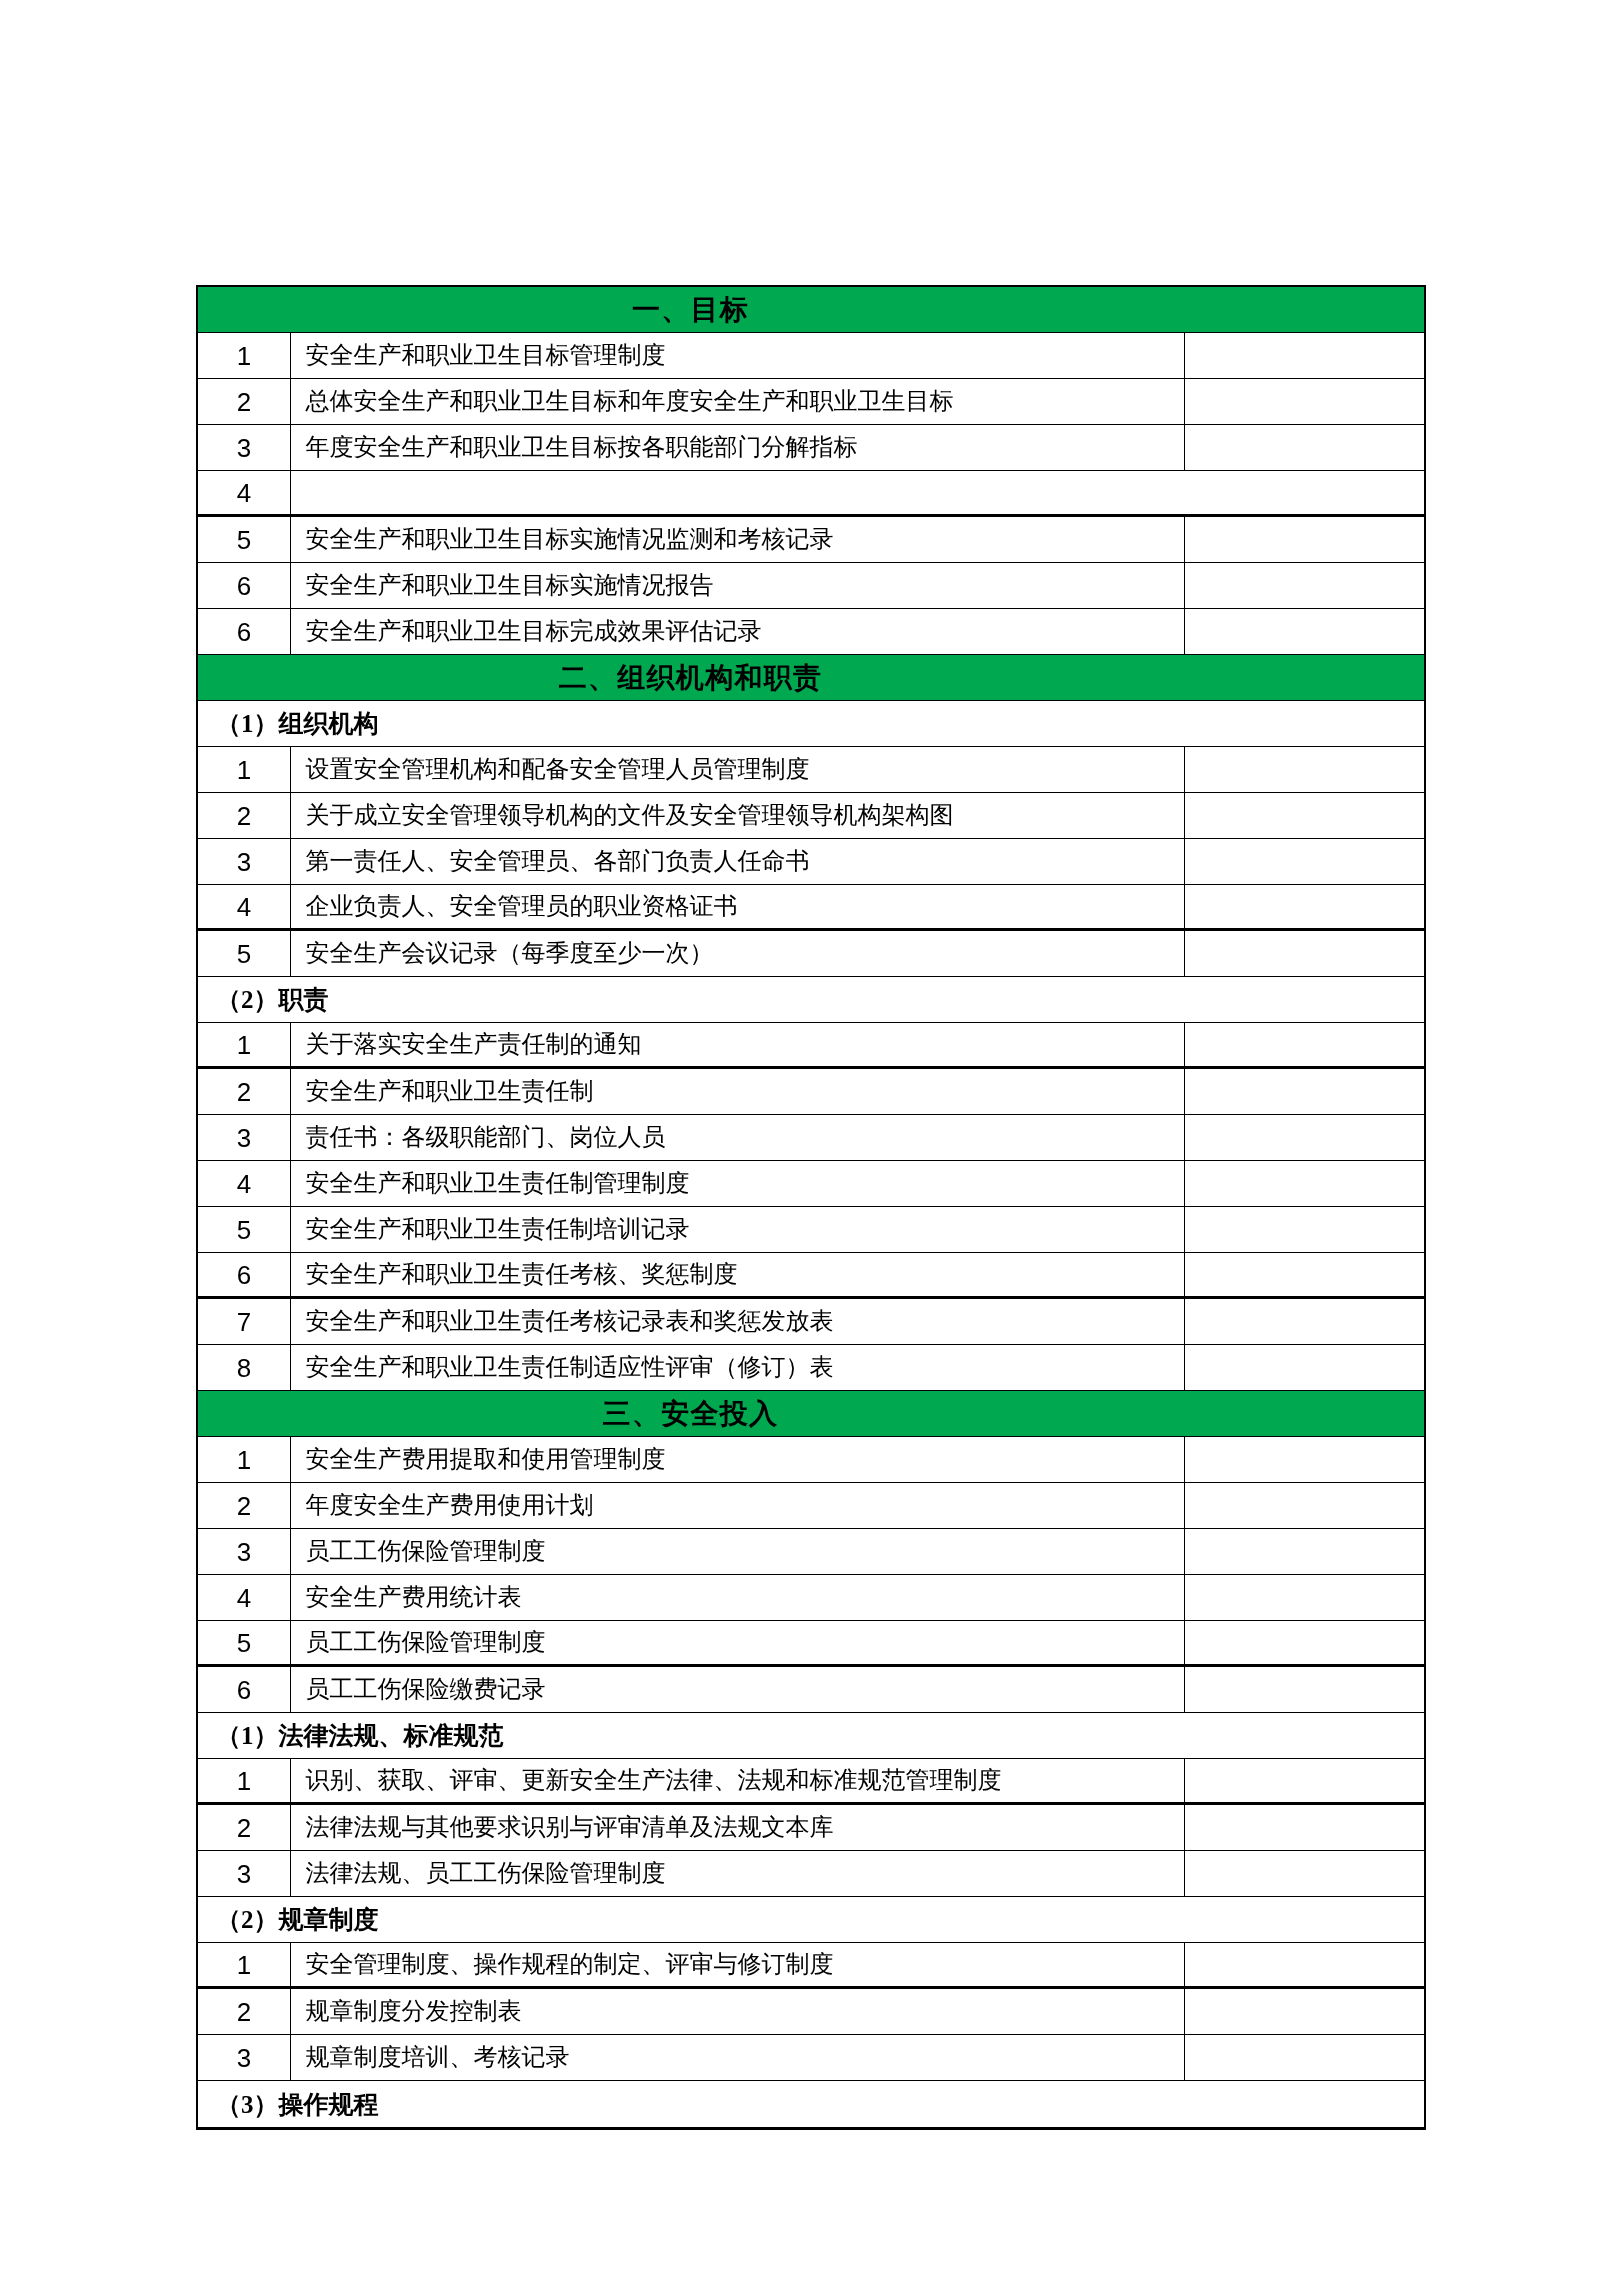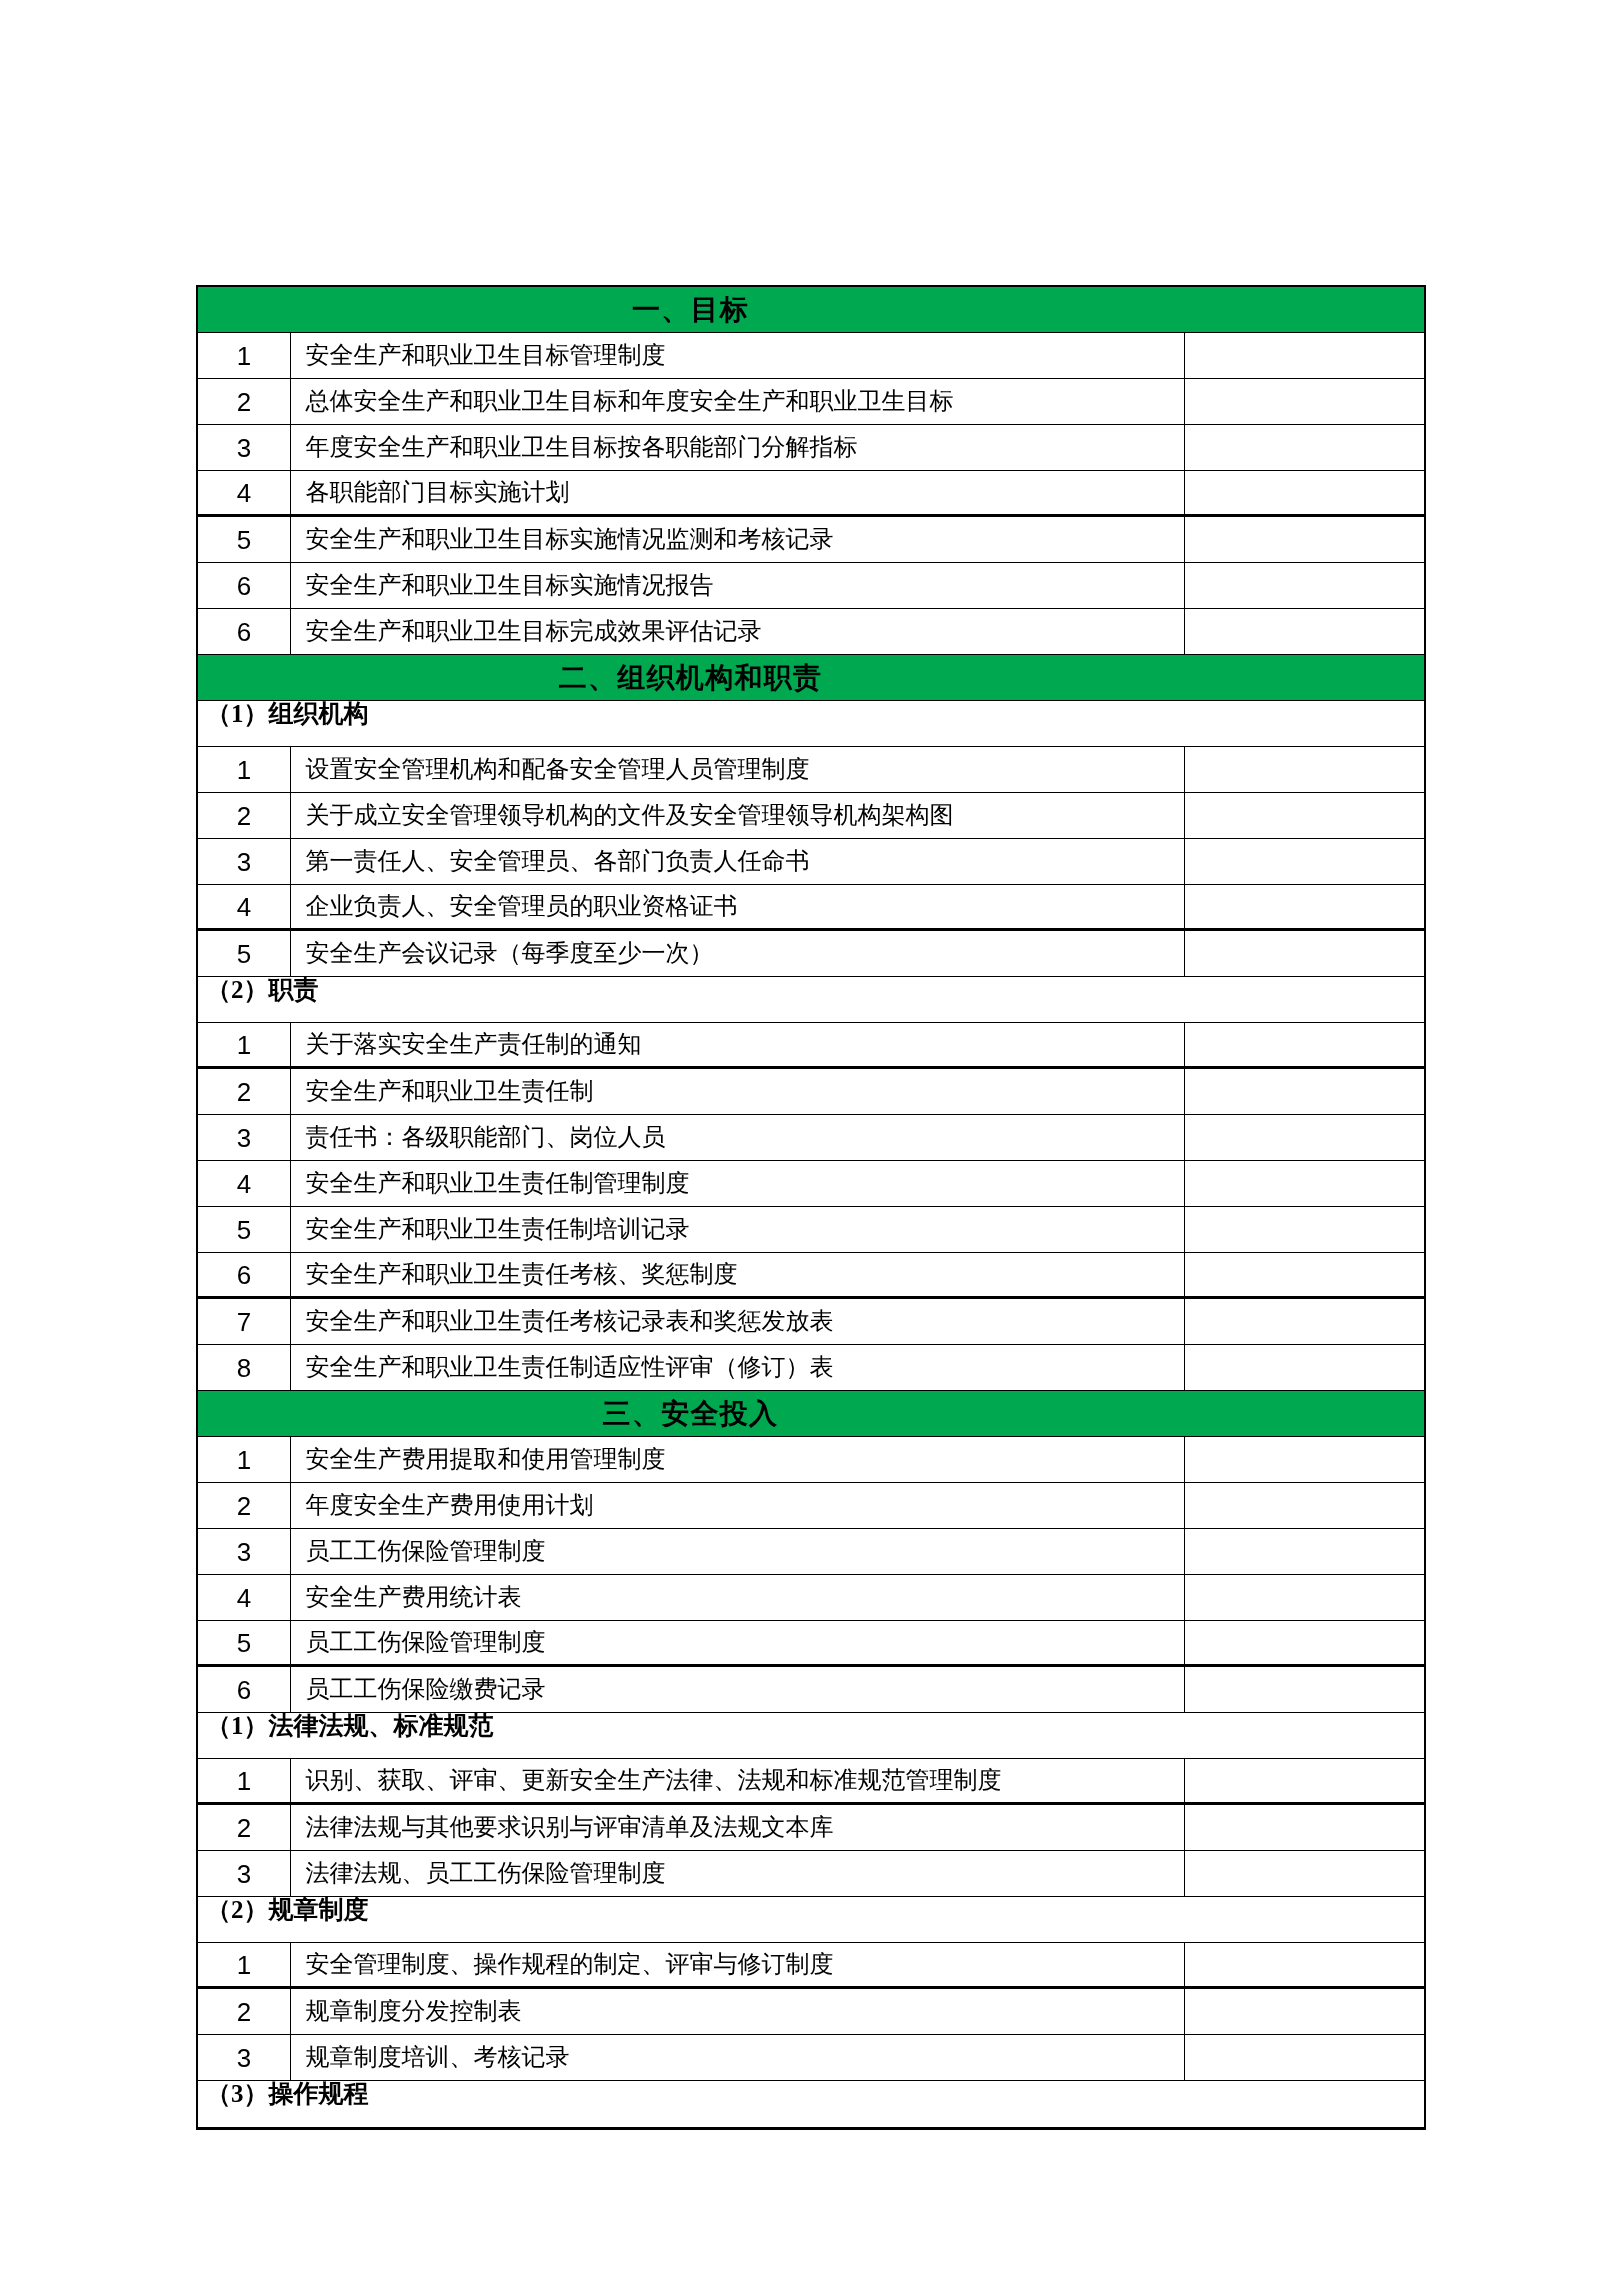--- a/index.html
+++ b/index.html
@@ -49,22 +49,22 @@
   .section-title {
     font-size: 28px;
     font-weight: bold;
     letter-spacing: 1.3px;
     line-height: 1;
   }
   .section-tail { flex: 1; }
 
   
   .sub-row {
-    align-items: flex-start;
-    padding-left: 8px;
+    align-items: center;
+    padding-left: 18px;
     box-sizing: border-box;
   }
   .sub-title {
     font-size: 25px;
     font-weight: bold;
     line-height: 1;
   }
 
   
   .cell { box-sizing: border-box; display: flex; align-items: center; }
@@ -109,21 +109,20 @@
     <div class="cell text">总体安全生产和职业卫生目标和年度安全生产和职业卫生目标</div>
     <div class="cell empty"></div>
   </div>
       <div class="row item-row">
     <div class="cell num">3</div>
     <div class="cell text">年度安全生产和职业卫生目标按各职能部门分解指标</div>
     <div class="cell empty"></div>
   </div>
       <div class="row item-row thick">
     <div class="cell num">4</div>
-    <div class="cell text">各职能部门目标实施计划</div>
     <div class="cell empty"></div>
   </div>
       <div class="row item-row">
     <div class="cell num">5</div>
     <div class="cell text">安全生产和职业卫生目标实施情况监测和考核记录</div>
     <div class="cell empty"></div>
   </div>
       <div class="row item-row">
     <div class="cell num">6</div>
     <div class="cell text">安全生产和职业卫生目标实施情况报告</div>

